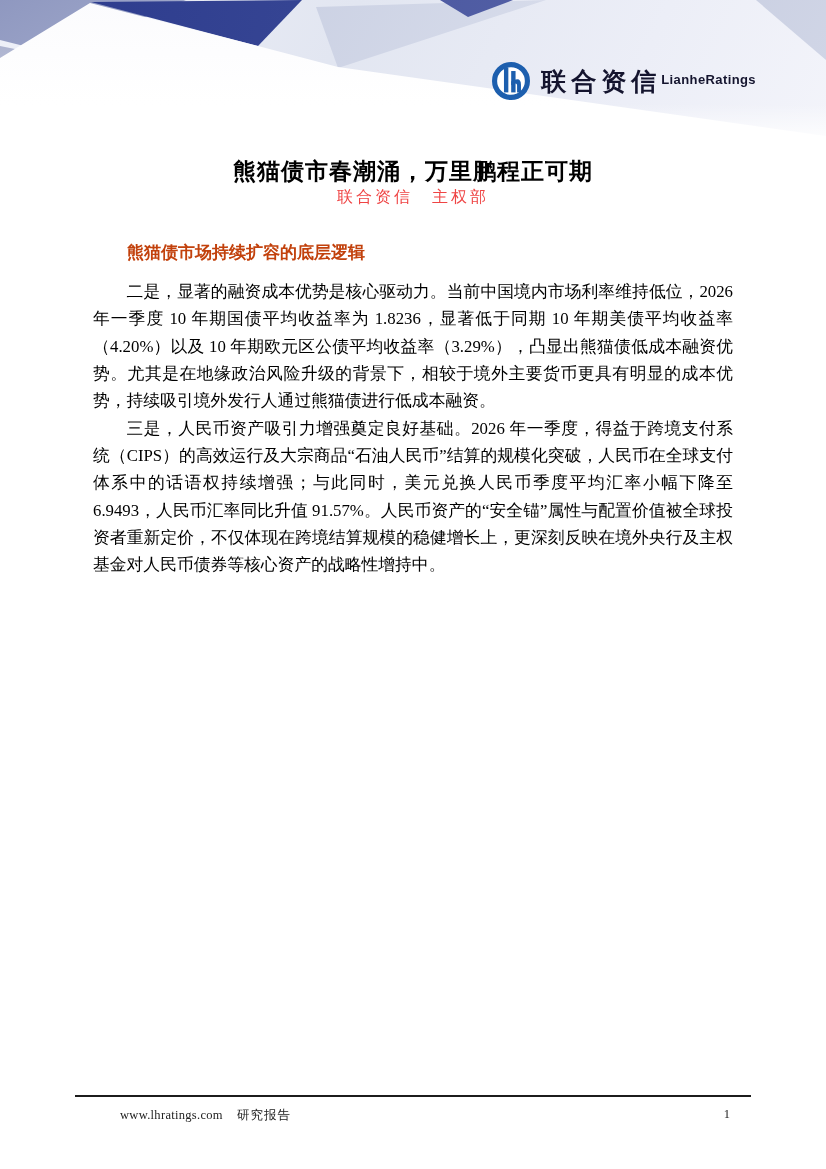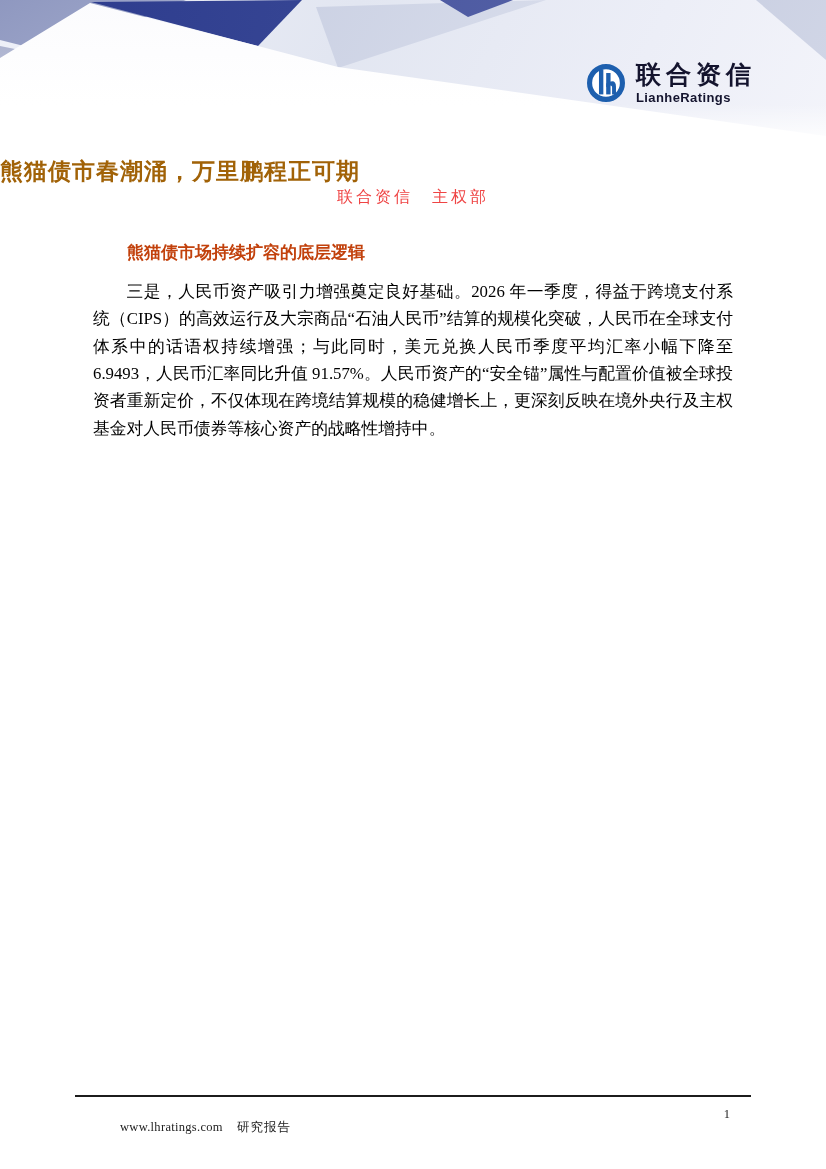--- a/index.html
+++ b/index.html
@@ -49,35 +49,36 @@
     clip-path:polygon(0px 150px,0px 58px,90px 3px,258px 46px,338px 67px,826px 136px,826px 150px);
     background:linear-gradient(to bottom,#fbfbfd 0%,#ffffff 70%);
   }
   .fade-bottom {
     position:absolute; left:0; right:0; top:104px; height:46px;
     background:linear-gradient(to bottom,rgba(255,255,255,0),#ffffff 92%);
   }
 
   
   .logo { position:absolute; top:62px; right:70px; display:flex; align-items:center; gap:11px; }
-  .logo-text { display:flex; flex-direction:column; line-height:1; }
+  .logo-text { display:flex; flex-direction:row; line-height:1; }
   .logo-cn {
     font-family:"Liberation Sans","DejaVu Sans",sans-serif;
     font-weight:bold; font-size:25px; letter-spacing:5px; color:#14142e;
   }
   .logo-en {
     font-family:"Liberation Sans","DejaVu Sans",sans-serif;
     font-weight:bold; font-size:13px; letter-spacing:0.4px; color:#14142e; margin-top:4px;
   }
 
   
   .doc-title {
     margin-top:156px;
+    text-align:center;
     font-family:"Liberation Sans","DejaVu Sans",sans-serif;
-    font-weight:bold; font-size:23px; letter-spacing:1px; color:#a16207;
+    font-weight:bold; font-size:23px; letter-spacing:1px; color:#000000;
   }
   .byline {
     text-align:center;
     font-size:16px; letter-spacing:3px; color:#ef4444;
   }
   .doc-body {
     margin:16px 93px 0 93px;
     width:640px;
     font-size:16.8px;
     line-height:27.35px;
@@ -90,21 +91,21 @@
     text-indent:2em; margin:31px 0 12px 0; line-height:27px;
   }
 
   
   .footer-rule {
     position:absolute; top:1095px; left:75px; width:676px;
     border-top:2px solid #1c1c1c;
   }
   .footer-left {
     position:absolute; top:1107px; left:120px;
-    font-size:12.5px; color:#222; letter-spacing:0.3px;margin-top:12px;
+    font-size:12.5px; color:#222; letter-spacing:0.3px;
   }
   .footer-left .report-label { margin-left:14px; letter-spacing:1px; }
   .footer-page {
     position:absolute; top:1107px; right:96px;
     font-size:12.5px; color:#222;
   }
 </style>
 </head>
 <body>
 
@@ -136,20 +137,21 @@
       </span>
     </div>
   </div>
 
   <h1 class="doc-title">熊猫债市春潮涌，万里鹏程正可期</h1>
   <div class="byline">联合资信　主权部</div>
 
   <div class="doc-body">
 
     <h2>熊猫债市场持续扩容的底层逻辑</h2>
+    <p>二是，显著的融资成本优势是核心驱动力。当前中国境内市场利率维持低位，2026 年一季度 10 年期国债平均收益率为 1.8236，显著低于同期 10 年期美债平均收益率（4.20%）以及 10 年期欧元区公债平均收益率（3.29%），凸显出熊猫债低成本融资优势。尤其是在地缘政治风险升级的背景下，相较于境外主要货币更具有明显的成本优势，持续吸引境外发行人通过熊猫债进行低成本融资。</p>
     <p>三是，人民币资产吸引力增强奠定良好基础。2026 年一季度，得益于跨境支付系统（CIPS）的高效运行及大宗商品“石油人民币”结算的规模化突破，人民币在全球支付体系中的话语权持续增强；与此同时，美元兑换人民币季度平均汇率小幅下降至 6.9493，人民币汇率同比升值 91.57%。人民币资产的“安全锚”属性与配置价值被全球投资者重新定价，不仅体现在跨境结算规模的稳健增长上，更深刻反映在境外央行及主权基金对人民币债券等核心资产的战略性增持中。</p>
 
   </div>
 
   <div class="footer-rule"></div>
   <div class="footer-left">
     <span>www.lhratings.com</span><span class="report-label">研究报告</span>
   </div>
   <div class="footer-page">1</div>
 

